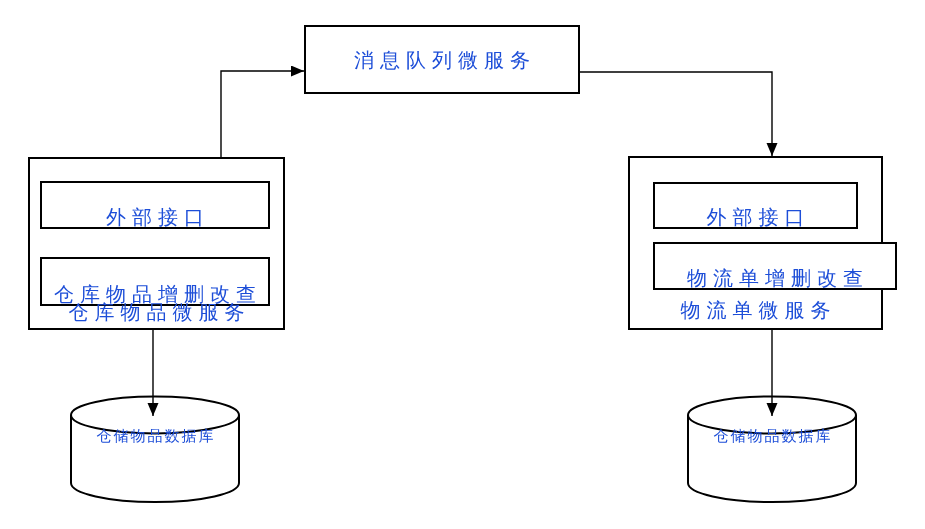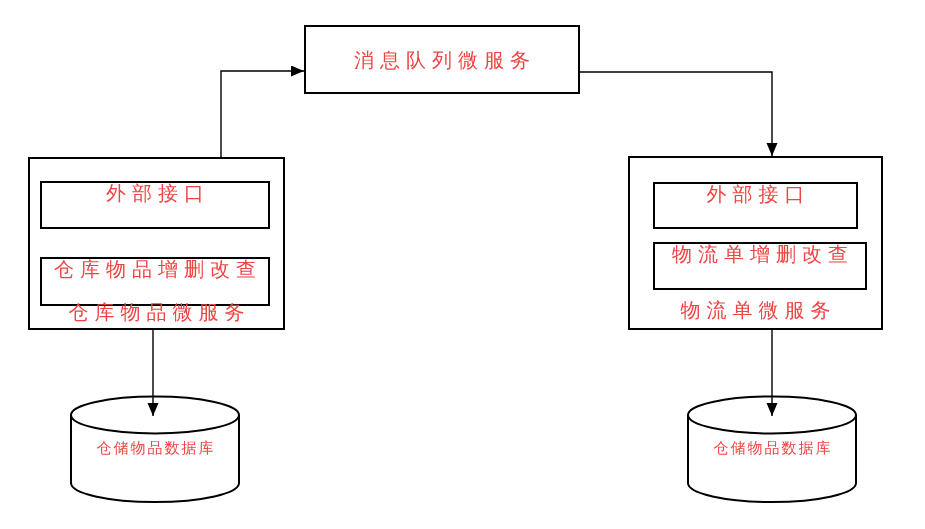--- a/index.html
+++ b/index.html
@@ -1,21 +1,21 @@
 <!DOCTYPE html>
 <html><head>
 <meta charset="utf-8">
 <style>
   html, body { margin: 0; padding: 0; background: #ffffff; }
   #canvas {
     position: relative;
     width: 925px;
     height: 529px;
     background: #ffffff;
-    color: #ef4444;
+    color: #1d4ed8;
     font-family: "Liberation Serif", "DejaVu Serif", serif;
     overflow: hidden;
   }
   .node-box {
     position: absolute;
     box-sizing: border-box;
     border: 2px solid #000000;
     background: #ffffff;
     display: flex;
     align-items: center;
@@ -27,51 +27,51 @@
     text-indent: 6px;
     white-space: nowrap;
     line-height: 1;
   }
   .inner-box {
     position: absolute;
     box-sizing: border-box;
     border: 2px solid #000000;
     background: #ffffff;
     display: flex;
-    align-items: flex-start;
+    align-items: flex-end;
     justify-content: center;
   }
   .container-label {
     position: absolute;
     left: 0;
     right: 0;
     display: flex;
     align-items: center;
     justify-content: center;
   }
   
   #mq-box { left: 304px; top: 25px; width: 276px; height: 69px; }
   
   #wh-box { left: 28px; top: 157px; width: 257px; height: 173px; }
   #wh-interface { left: 10px; top: 22px; width: 230px; height: 48px; }
   #wh-crud      { left: 10px; top: 82px; width: 230px; height: 49px; margin-top: 16px; }
   #wh-label     { top: 131px; height: 44px; }
   
   #lg-box { left: 628px; top: 156px; width: 255px; height: 174px; }
   #lg-interface { left: 23px; top: 24px; width: 205px; height: 47px; }
-  #lg-crud      { left: 23px; top: 84px; width: 214px; height: 48px; }
+  #lg-crud      { left: 23px; top: 84px; width: 244px; height: 48px; }
   #lg-label     { top: 132px; height: 40px; }
   
   .cylinder { position: absolute; width: 172px; height: 110px; }
   #wh-db { left: 69px;  top: 395px; }
   #lg-db { left: 686px; top: 395px; }
   .cyl-label {
     position: absolute;
     left: 0; right: 0;
-    top: 40px;
+    top: 28px;
     height: 26px;
     display: flex;
     align-items: center;
     justify-content: center;
     font-size: 15px;
     letter-spacing: 2px;
     text-indent: 2px;
     white-space: nowrap;
   }
   #connector-layer {

